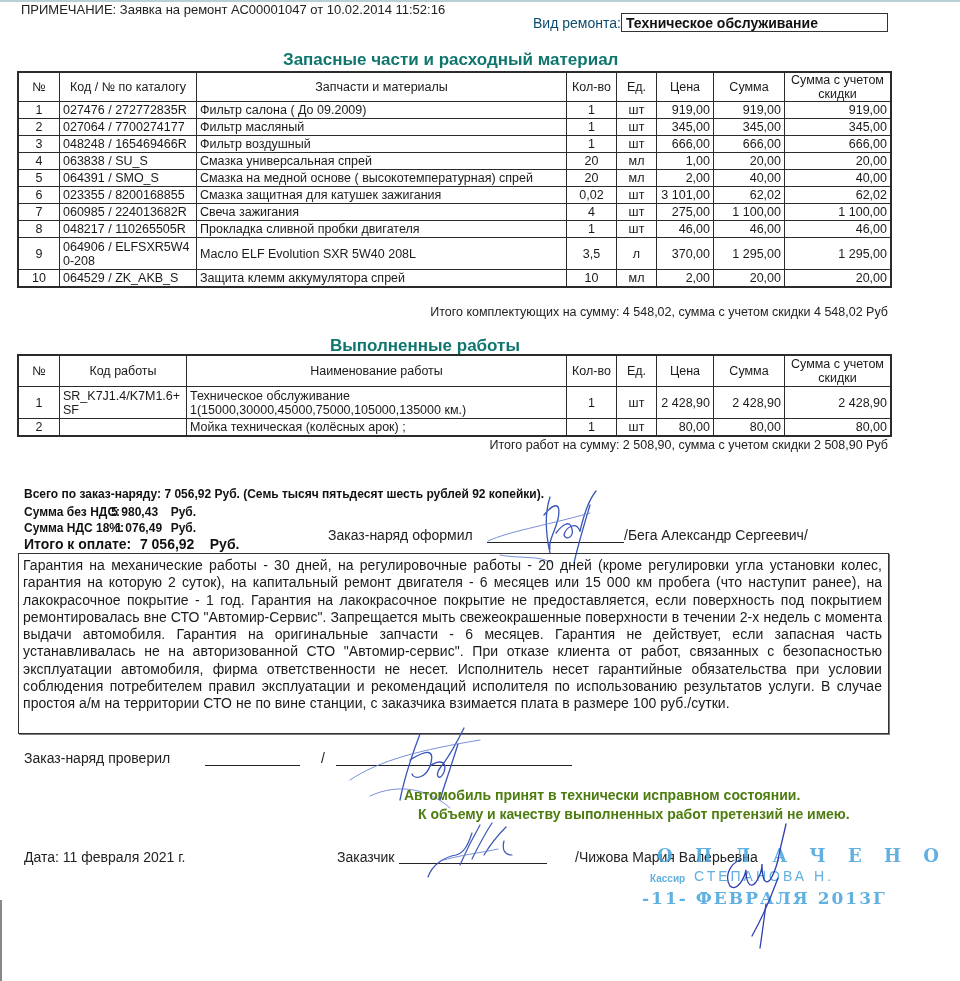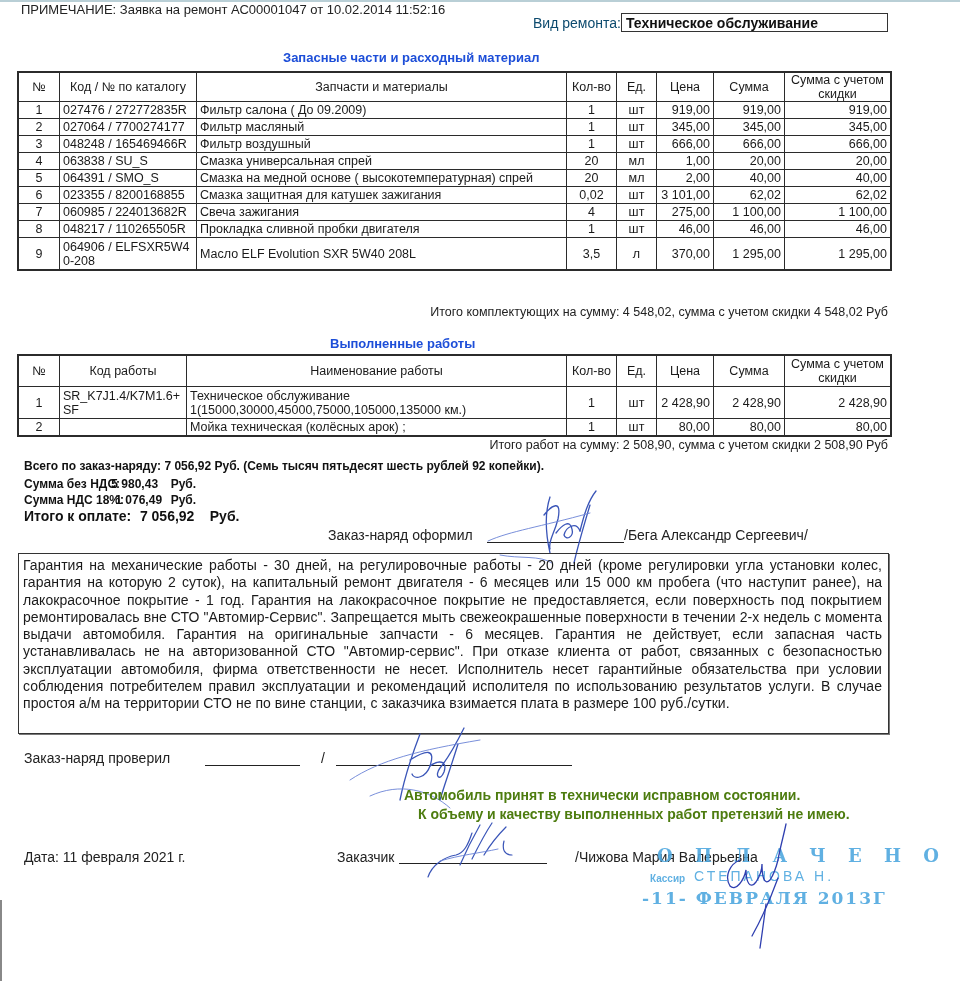--- a/index.html
+++ b/index.html
@@ -9,40 +9,40 @@
   }
   .abs { position:absolute; }
   .topline { left:0; top:0; width:960px; height:2px; background:#b9cfd6; }
   .note { left:21px; top:2px; font-size:13px; color:#222; white-space:nowrap; }
   .repair-type-label { left:533px; top:15px; font-size:14px; color:#0c4a6e; }
   .repair-type-box {
     left:621px; top:13px; width:267px; height:19px;
     border:1px solid #333; font-size:14px; font-weight:bold; color:#111;
     padding-left:4px; line-height:19px; box-sizing:border-box; white-space:nowrap;
   }
-  .section-title { font-size:13px; font-weight:bold; color:#1d4ed8; white-space:nowrap; }
+  .section-title { font-size:17px; font-weight:bold; color:#0f766e; white-space:nowrap; }
 
   table.grid {
     position:absolute; border-collapse:collapse; table-layout:fixed;
     font-size:12.5px; color:#1a1a1a;
   }
   table.grid td, table.grid th {
     border:1px solid #2b2b2b; padding:0 3px; overflow:hidden; white-space:nowrap;
     font-weight:normal; line-height:14px;
   }
   table.grid th { text-align:center; font-size:12.5px; }
   table.grid td.c { text-align:center; }
   table.grid td.r { text-align:right; }
   table.grid td.l { text-align:left; }
   table.grid .wrap { white-space:normal; }
   .outer { outline:2px solid #2b2b2b; outline-offset:-1px; }
 
   .total-line { font-size:12.5px; color:#222; white-space:nowrap; text-align:right; }
 
-  .summary { left:24px; font-size:12px; font-weight:bold; white-space:nowrap; color:#111; }
+  .summary { left:24px; font-size:12px; font-weight:bold; white-space:nowrap; color:#111;margin-top:28px; }
   .summary.big { font-size:14px; }
   .summary span { display:inline-block; }
 
   .sig-label { font-size:14px; color:#222; white-space:nowrap; }
   .line { border-bottom:1px solid #222; height:0; }
 
   .warranty {
     left:18px; top:553px; width:871px; height:181px;
     border:1px solid #333; box-sizing:border-box;
     box-shadow: 1px 1px 0 #777;
@@ -173,20 +173,30 @@
     <tr style="height:32px">
       <td class="c">9</td>
       <td class="l wrap" style="word-break:break-all">064906 / ELFSXR5W40-208</td>
       <td class="l">Масло ELF Evolution SXR 5W40 208L</td>
       <td class="c">3,5</td>
       <td class="c">л</td>
       <td class="r">370,00</td>
       <td class="r">1 295,00</td>
       <td class="r">1 295,00</td>
     </tr>
+    <tr style="height:17px">
+      <td class="c">10</td>
+      <td class="l">064529 / ZK_AKB_S</td>
+      <td class="l">Защита клемм аккумулятора спрей</td>
+      <td class="c">10</td>
+      <td class="c">мл</td>
+      <td class="r">2,00</td>
+      <td class="r">20,00</td>
+      <td class="r">20,00</td>
+    </tr>
   </tbody>
 </table>
 
 <div class="abs total-line" style="right:72px; top:305px;margin-left:44px;">Итого комплектующих на сумму: 4 548,02, сумма с учетом скидки 4 548,02 Руб</div>
 
 <div class="abs section-title" style="left:330px; top:336px;">Выполненные работы</div>
 
 <table class="grid outer" style="left:18px; top:355px; width:872px;">
   <colgroup>
     <col style="width:41px">

